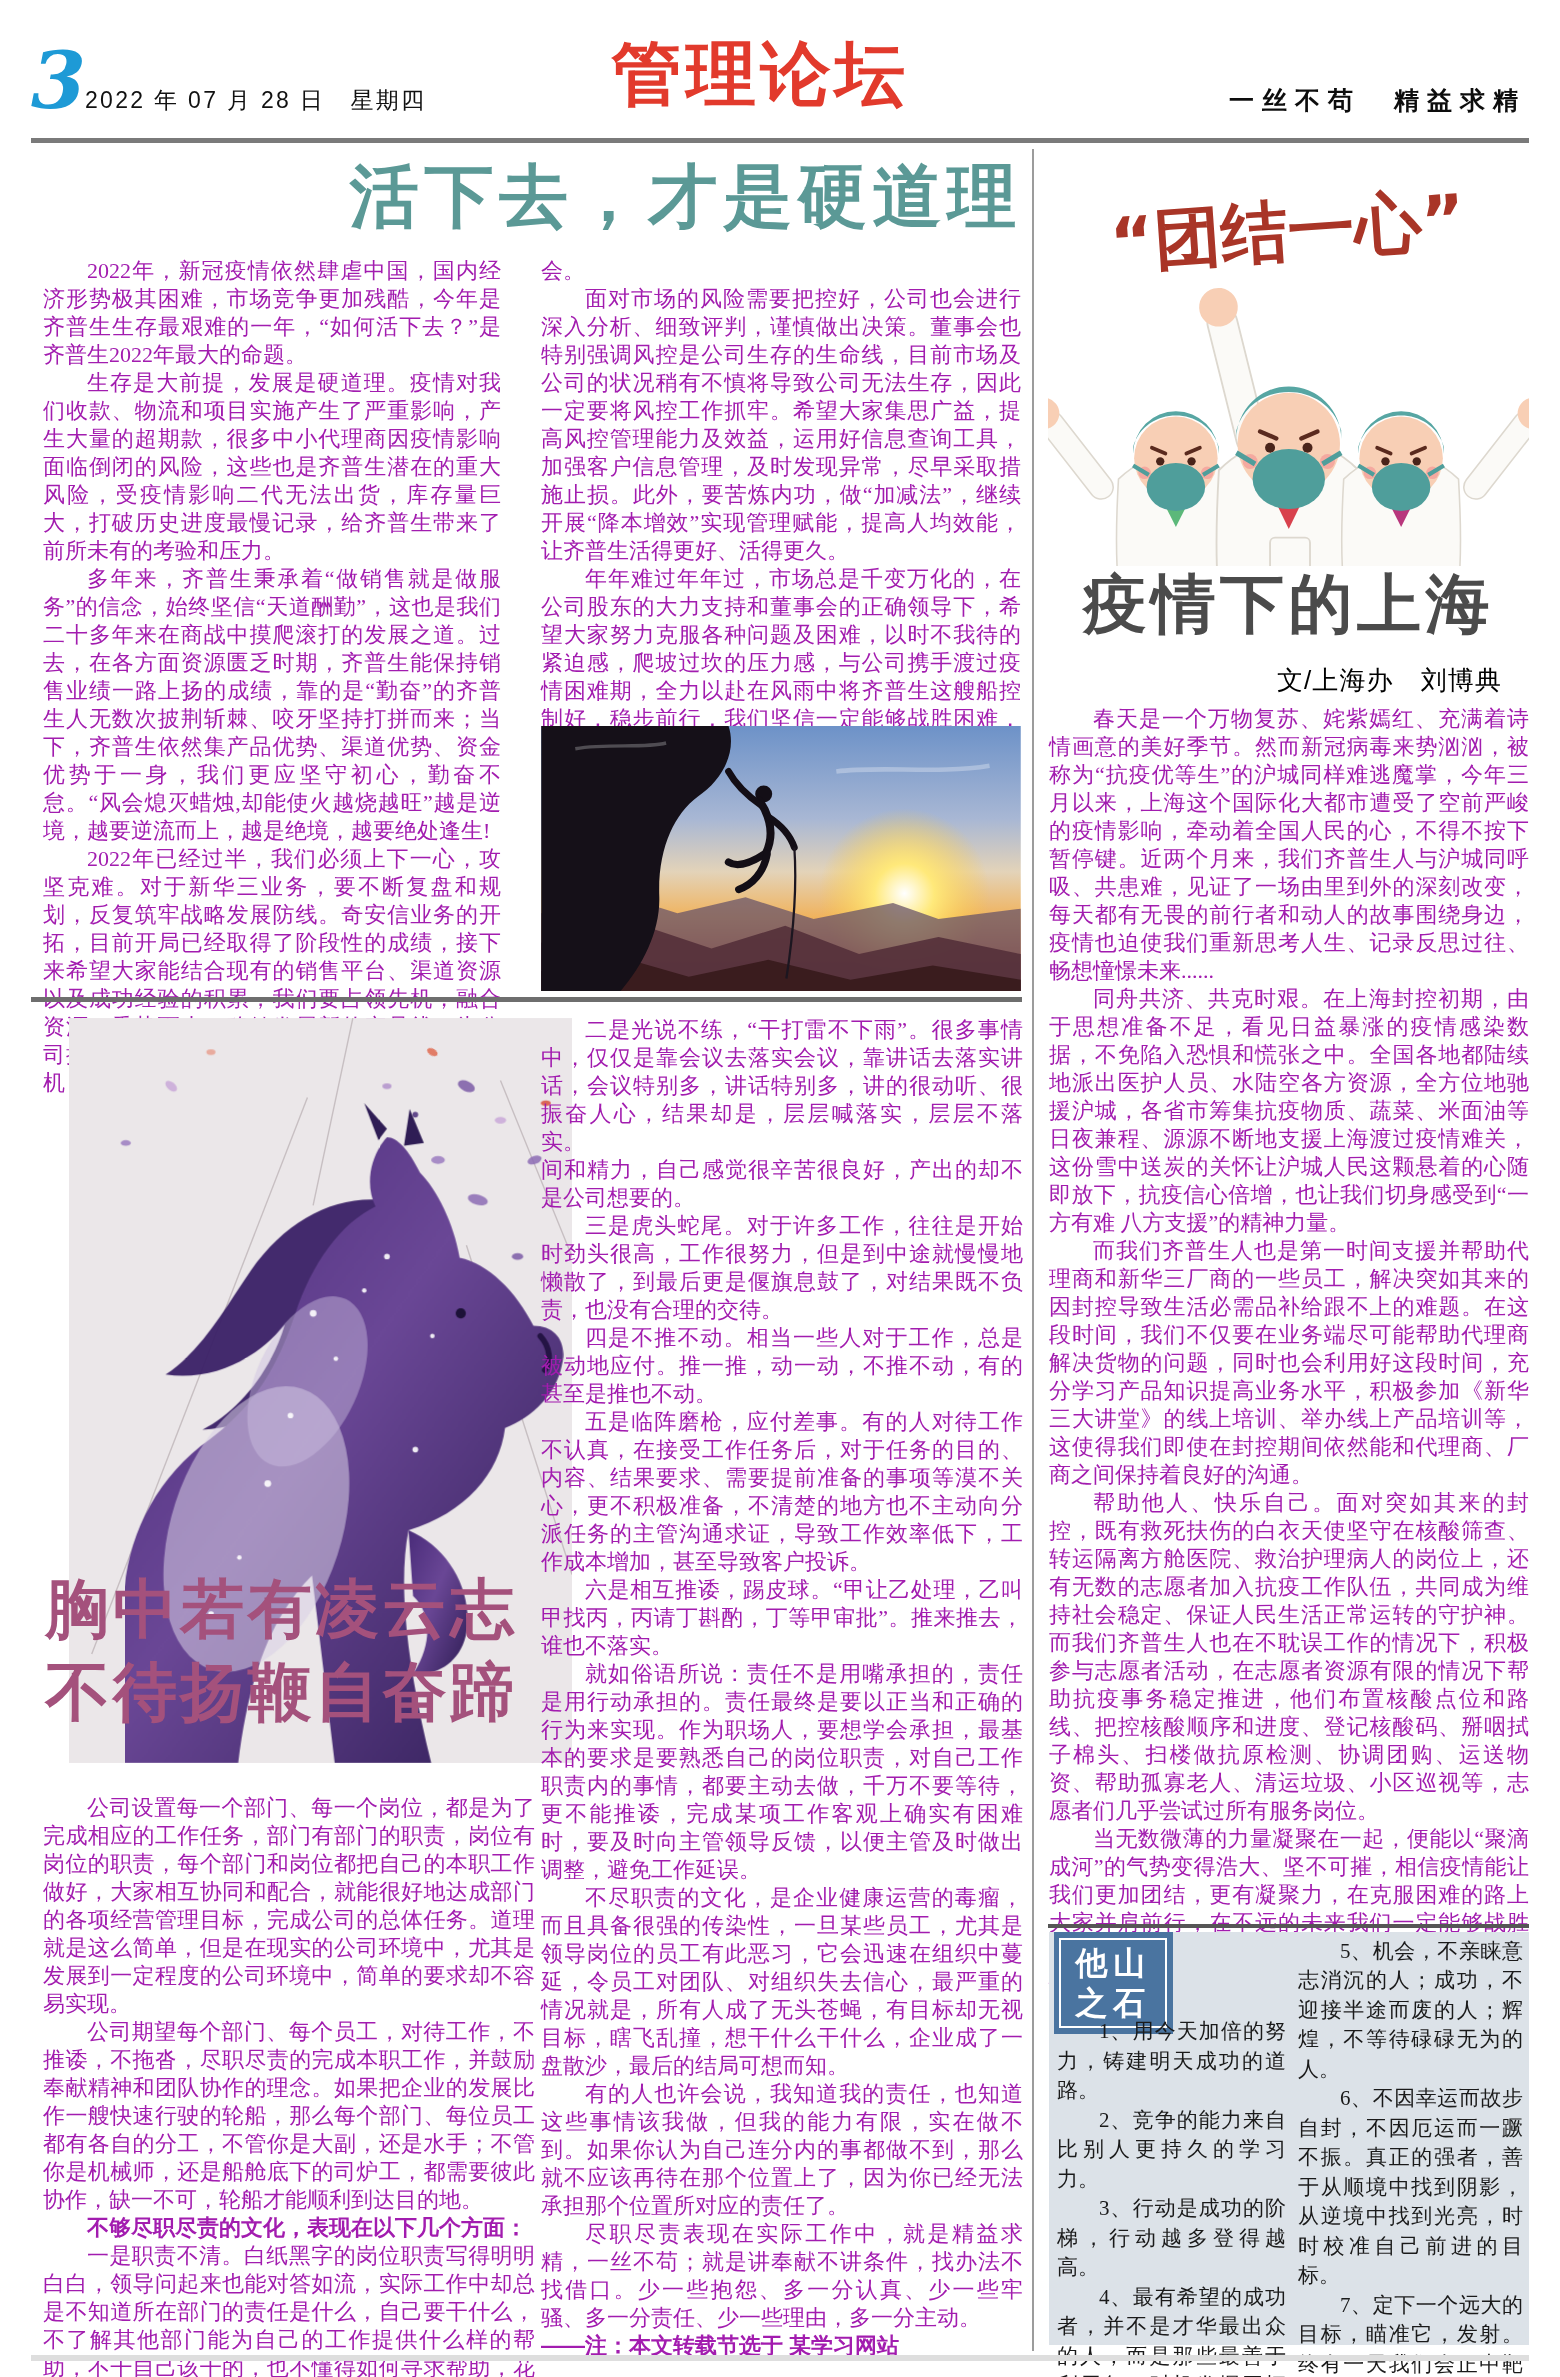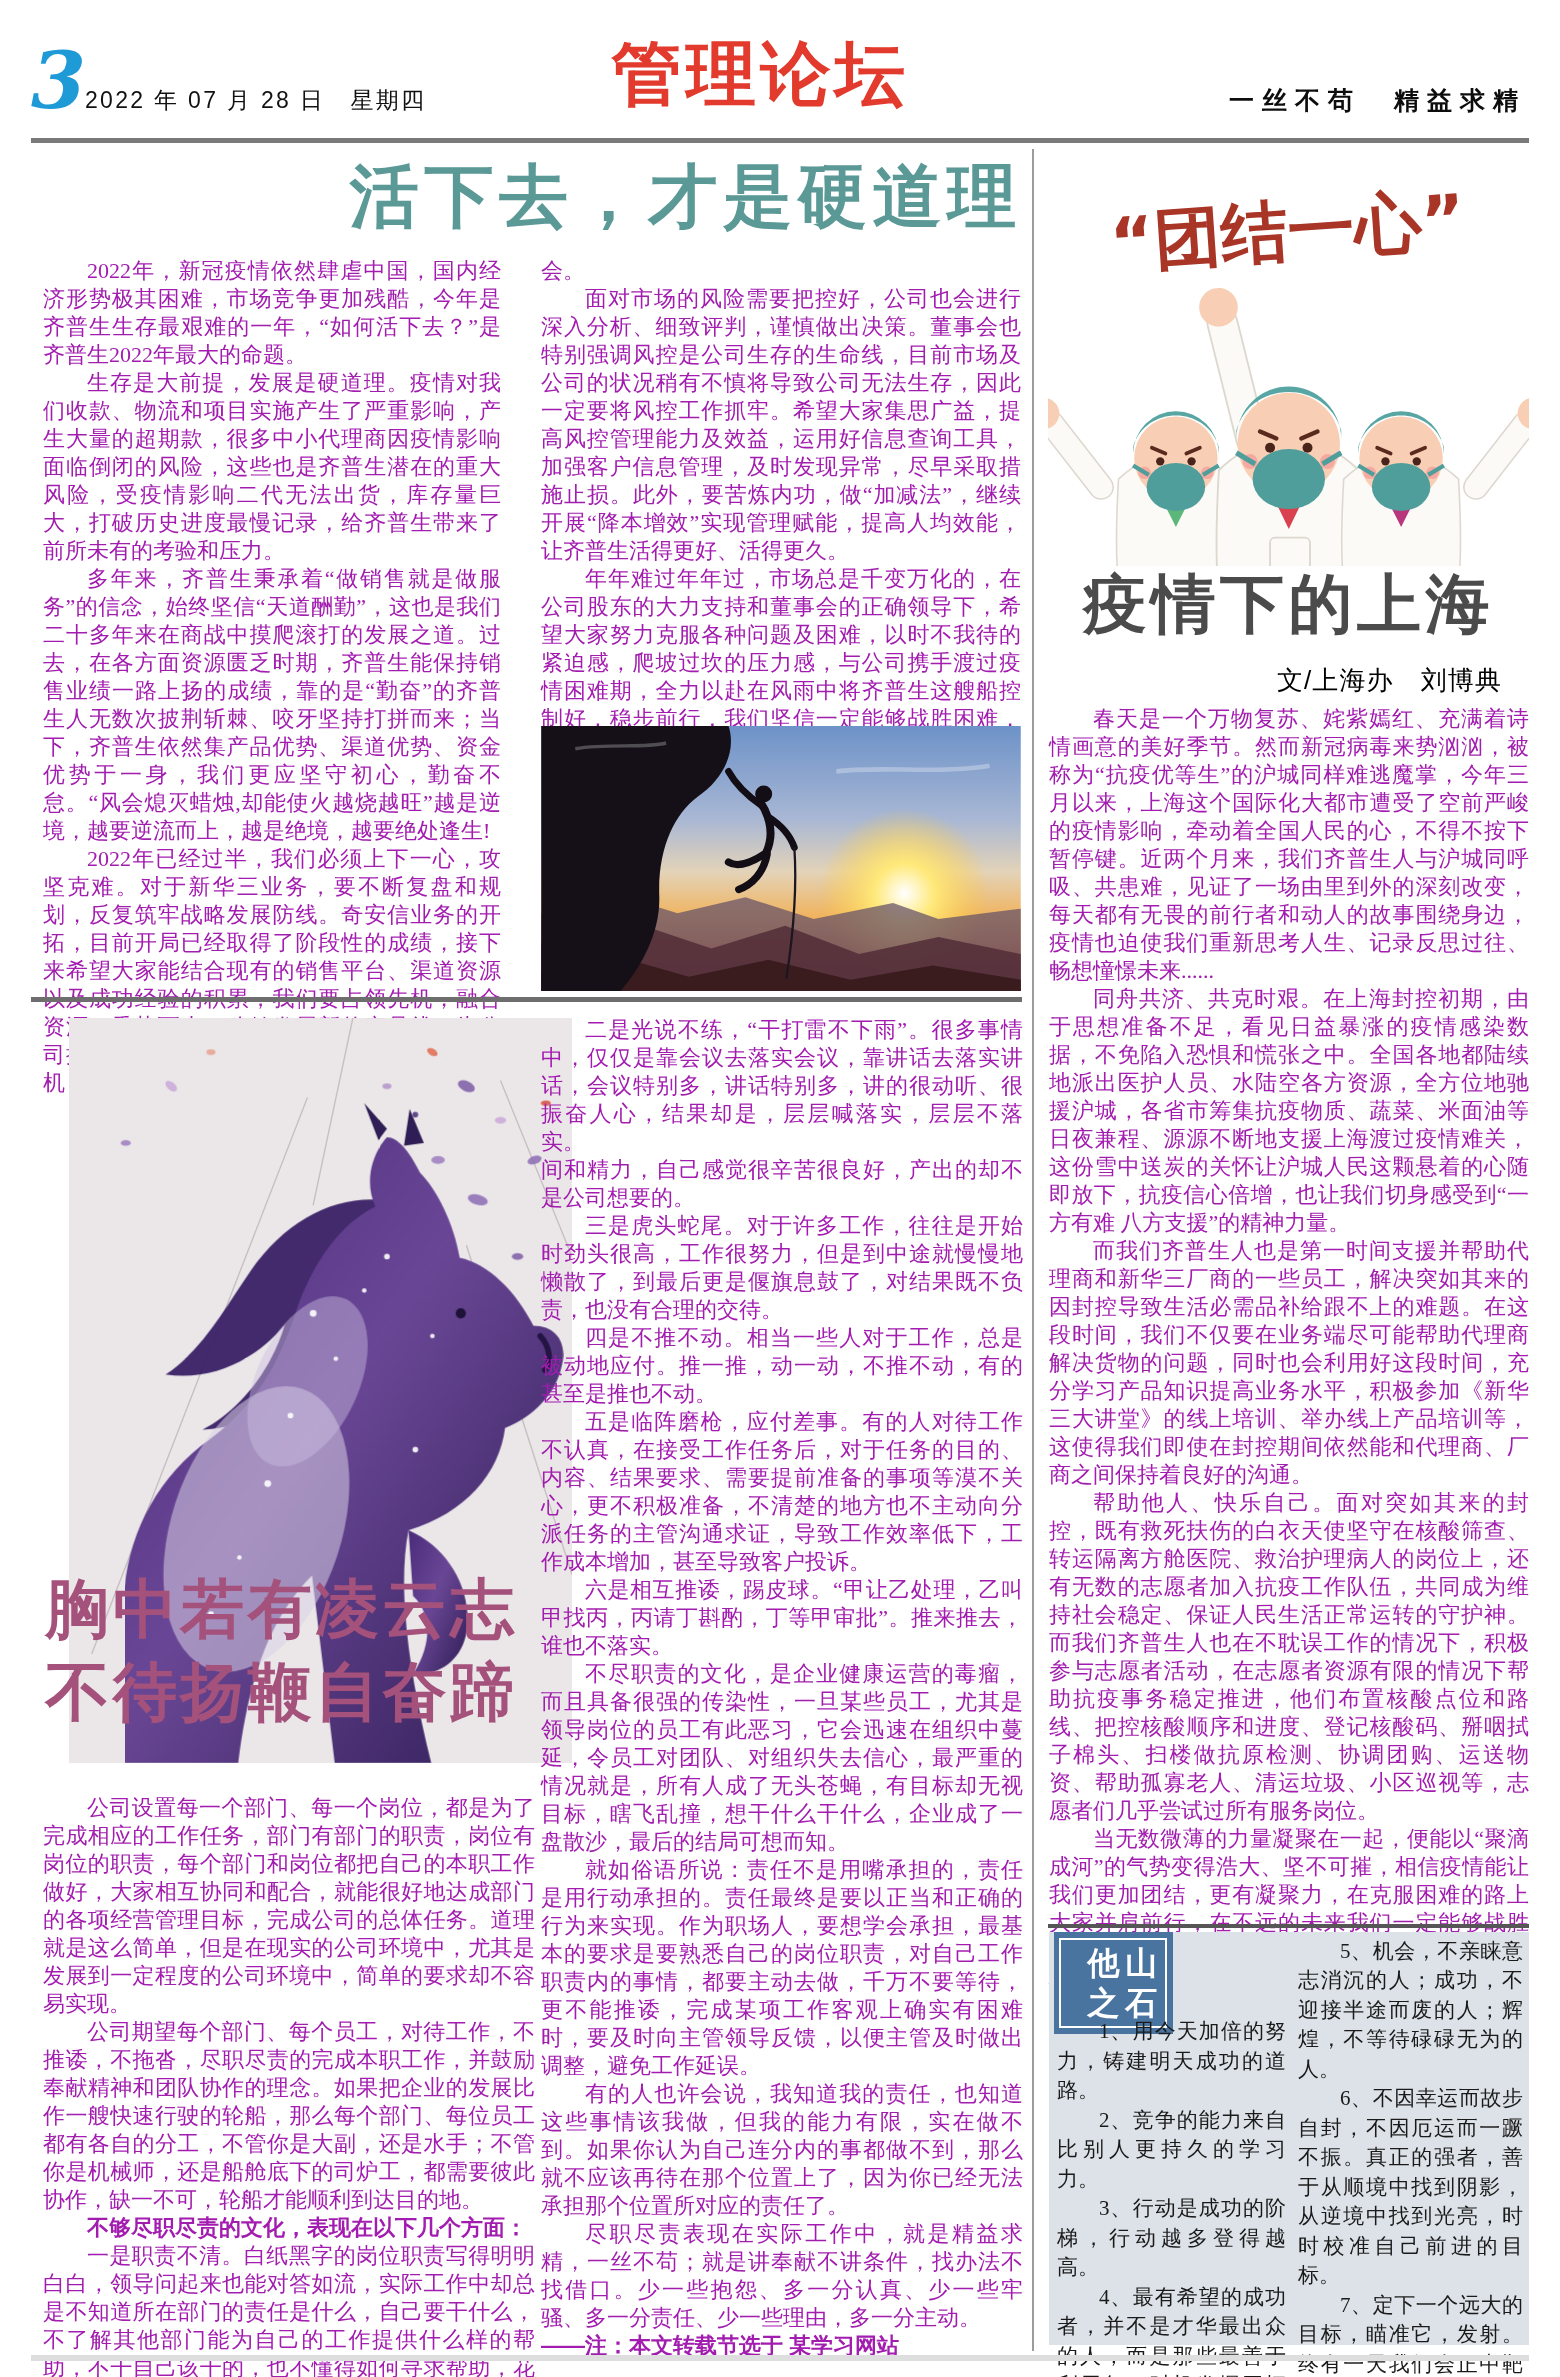--- a/index.html
+++ b/index.html
@@ -29,21 +29,21 @@
   .note{font-family:"Liberation Sans","DejaVu Sans",sans-serif;font-weight:700;text-align:left;text-indent:0 !important;}
   
   .overlay-title{font-family:"Liberation Sans","DejaVu Sans",sans-serif;font-weight:700;font-size:64px;
                  color:#a4517c;letter-spacing:3.4px;line-height:1;white-space:nowrap;}
   
   .cartoon-wrap{overflow:hidden;}
   
   .stonebox{background:#dce2e8;}
   .stonebox .label{background:#4a74a0;padding:5.7px;}
   .stonebox .label-inner{border:2.3px solid #ffffff;color:#ffffff;font-family:"Liberation Serif","DejaVu Serif",serif;
-        font-weight:700;font-size:32px;line-height:1.25;text-align:right;letter-spacing:5.7px;padding:3.4px 2.3px;}
+        font-weight:700;font-size:32px;line-height:1.25;text-align:center;letter-spacing:5.7px;padding:3.4px 2.3px;}
   .stonebox p.item{margin:0;font-size:21px;line-height:29.5px;text-align:justify;text-indent:2em;color:#1a1a1a;}
   .faint{background:#dedede;}
 </style>
 </head>
 <body>
 
 <div class="page">
 
   <div class="abs pagenum" style="left:31px;top:41px;">3</div>
   <div class="abs dateline" style="left:85px;top:85px;">
@@ -185,22 +185,22 @@
     <p class="body">一是职责不清。白纸黑字的岗位职责写得明明白白，领导问起来也能对答如流，实际工作中却总是不知道所在部门的责任是什么，自己要干什么，不了解其他部门能为自己的工作提供什么样的帮助，不干自己该干的，也不懂得如何寻求帮助，花费了很多的时</p>
   </div>
 
   <div class="abs col" style="left:541px;top:1016px;width:482px;">
     <p class="body">二是光说不练，“干打雷不下雨”。很多事情中，仅仅是靠会议去落实会议，靠讲话去落实讲话，会议特别多，讲话特别多，讲的很动听、很振奋人心，结果却是，层层喊落实，层层不落实。</p>
     <p class="body noindent">间和精力，自己感觉很辛苦很良好，产出的却不是公司想要的。</p>
     <p class="body">三是虎头蛇尾。对于许多工作，往往是开始时劲头很高，工作很努力，但是到中途就慢慢地懒散了，到最后更是偃旗息鼓了，对结果既不负责，也没有合理的交待。</p>
     <p class="body">四是不推不动。相当一些人对于工作，总是被动地应付。推一推，动一动，不推不动，有的甚至是推也不动。</p>
     <p class="body">五是临阵磨枪，应付差事。有的人对待工作不认真，在接受工作任务后，对于任务的目的、内容、结果要求、需要提前准备的事项等漠不关心，更不积极准备，不清楚的地方也不主动向分派任务的主管沟通求证，导致工作效率低下，工作成本增加，甚至导致客户投诉。</p>
     <p class="body">六是相互推诿，踢皮球。“甲让乙处理，乙叫甲找丙，丙请丁斟酌，丁等甲审批”。推来推去，谁也不落实。</p>
+    <p class="body">就如俗语所说：责任不是用嘴承担的，责任是用行动承担的。责任最终是要以正当和正确的行为来实现。作为职场人，要想学会承担，最基本的要求是要熟悉自己的岗位职责，对自己工作职责内的事情，都要主动去做，千万不要等待，更不能推诿，完成某项工作客观上确实有困难时，要及时向主管领导反馈，以便主管及时做出调整，避免工作延误。</p>
     <p class="body">不尽职责的文化，是企业健康运营的毒瘤，而且具备很强的传染性，一旦某些员工，尤其是领导岗位的员工有此恶习，它会迅速在组织中蔓延，令员工对团队、对组织失去信心，最严重的情况就是，所有人成了无头苍蝇，有目标却无视目标，瞎飞乱撞，想干什么干什么，企业成了一盘散沙，最后的结局可想而知。</p>
-    <p class="body">就如俗语所说：责任不是用嘴承担的，责任是用行动承担的。责任最终是要以正当和正确的行为来实现。作为职场人，要想学会承担，最基本的要求是要熟悉自己的岗位职责，对自己工作职责内的事情，都要主动去做，千万不要等待，更不能推诿，完成某项工作客观上确实有困难时，要及时向主管领导反馈，以便主管及时做出调整，避免工作延误。</p>
     <p class="body">有的人也许会说，我知道我的责任，也知道这些事情该我做，但我的能力有限，实在做不到。如果你认为自己连分内的事都做不到，那么就不应该再待在那个位置上了，因为你已经无法承担那个位置所对应的责任了。</p>
     <p class="body">尽职尽责表现在实际工作中，就是精益求精，一丝不苟；就是讲奉献不讲条件，找办法不找借口。少一些抱怨、多一分认真、少一些牢骚、多一分责任、少一些理由，多一分主动。</p>
     <p class="body note">——注：本文转载节选于 某学习网站</p>
   </div>
 
   <div class="abs cartoon-wrap" style="left:1048px;top:149px;width:481px;height:417px;">
     <svg width="481" height="417" viewBox="0 0 847 735">
 
       <text x="423" y="185" text-anchor="middle" font-family="'DejaVu Sans',sans-serif" font-weight="bold" font-size="118" fill="#a93527" transform="rotate(-4 423 160)">“团结一心”</text>
 

